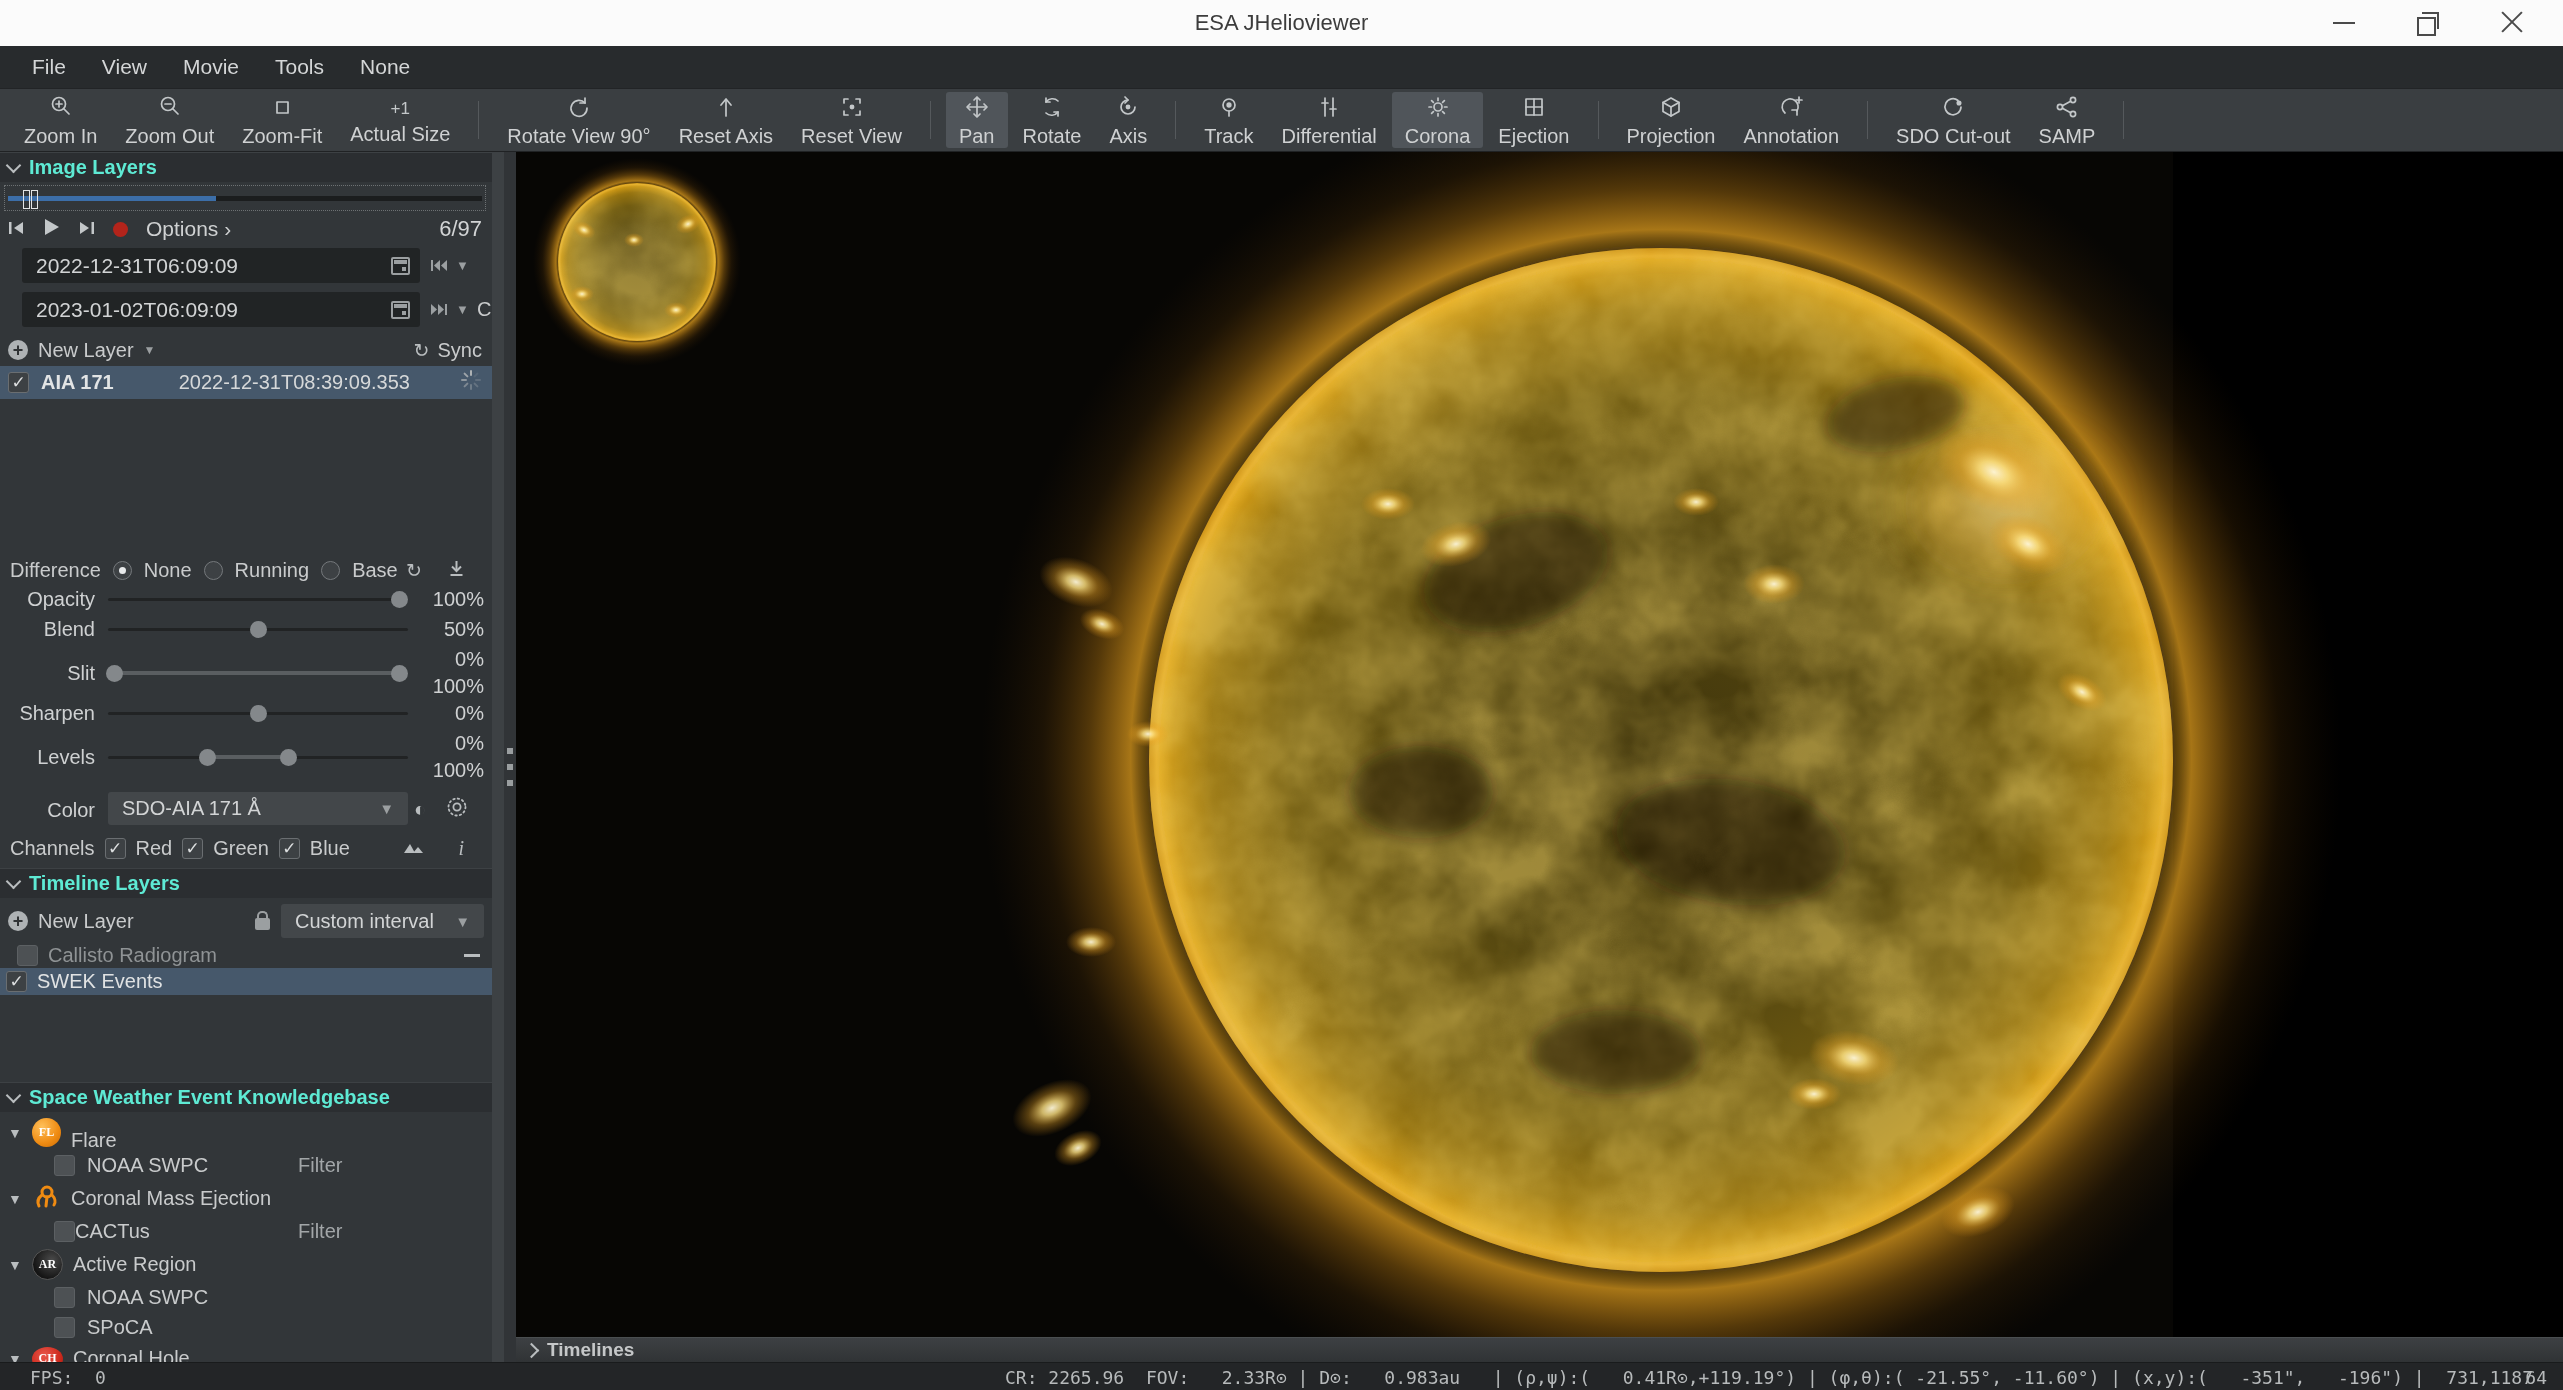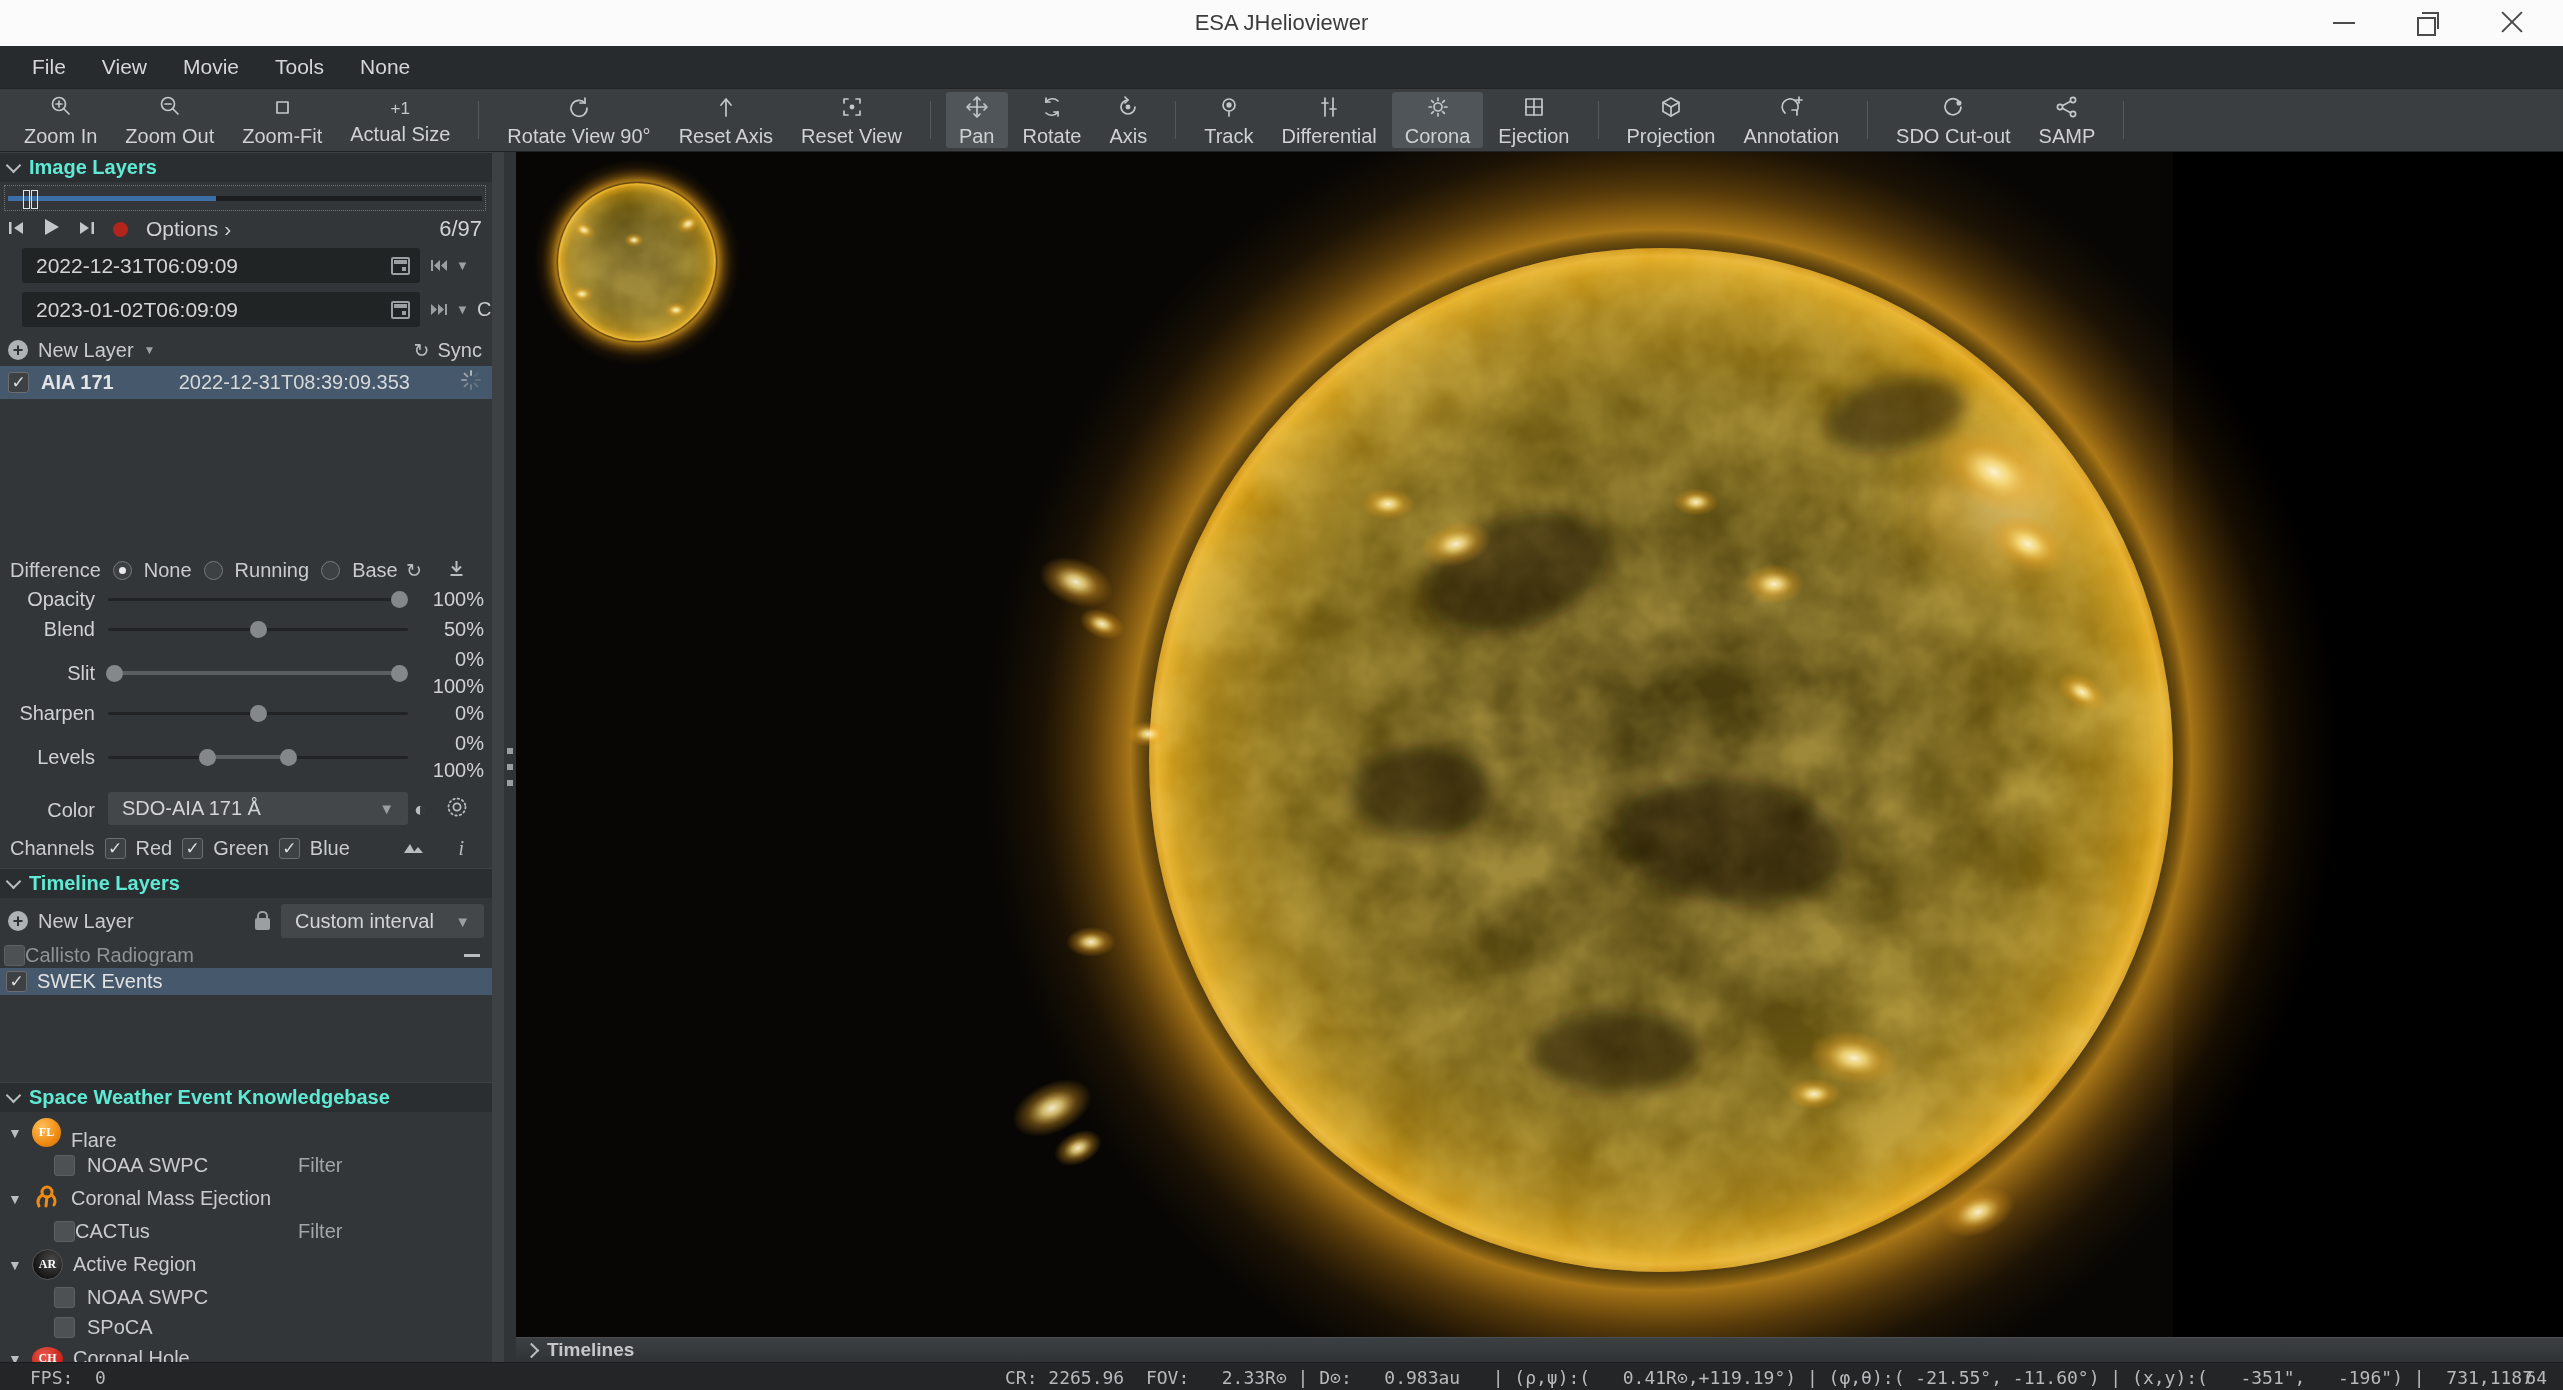--- a/index.html
+++ b/index.html
@@ -452,21 +452,21 @@
     <span class="plus-circ">+</span>
     <span>New Layer</span>
   </div>
   <div class="srow" style="left:255px;top:752px;height:34px;">
     <span class="lock"></span>
   </div>
   <div class="dropdown" style="left:281px;top:752px;width:203px;height:34px;">
     <span>Custom interval</span>
     <span class="arr">▼</span>
   </div>
-  <div class="srow" style="left:0;top:790px;width:492px;height:26px;padding-left:4px;box-sizing:border-box;color:#8f9395;">
+  <div class="srow" style="left:0;top:790px;width:492px;height:26px;padding-left:17px;box-sizing:border-box;gap:10px;color:#8f9395;">
     <span class="checkbox off">✓</span>
     <span>Callisto Radiogram</span>
     <span class="minus-ic" style="margin-left:auto;margin-right:12px;"></span>
   </div>
   <div class="srow hl-row" style="left:0;top:816px;width:492px;height:27px;padding-left:6px;box-sizing:border-box;gap:10px;color:#e0e2e3;">
     <span class="checkbox">✓</span>
     <span>SWEK Events</span>
   </div>
 
   <div class="sec-header" style="top:930px;">

